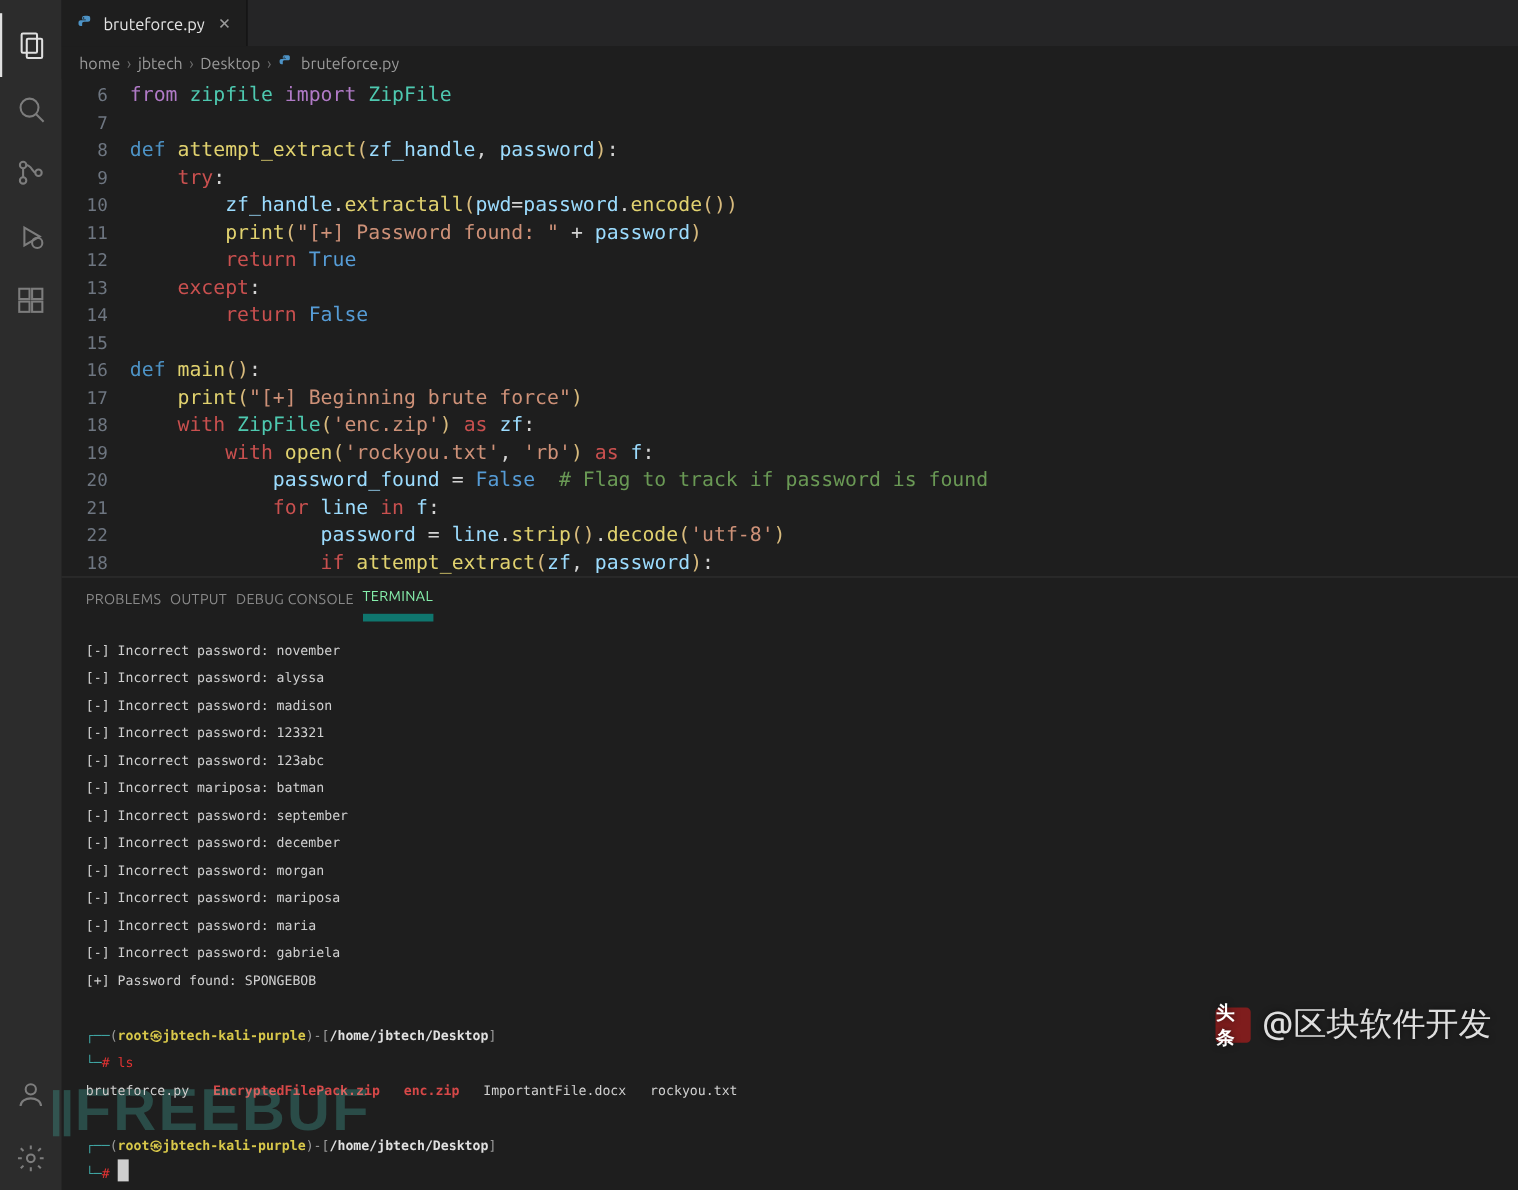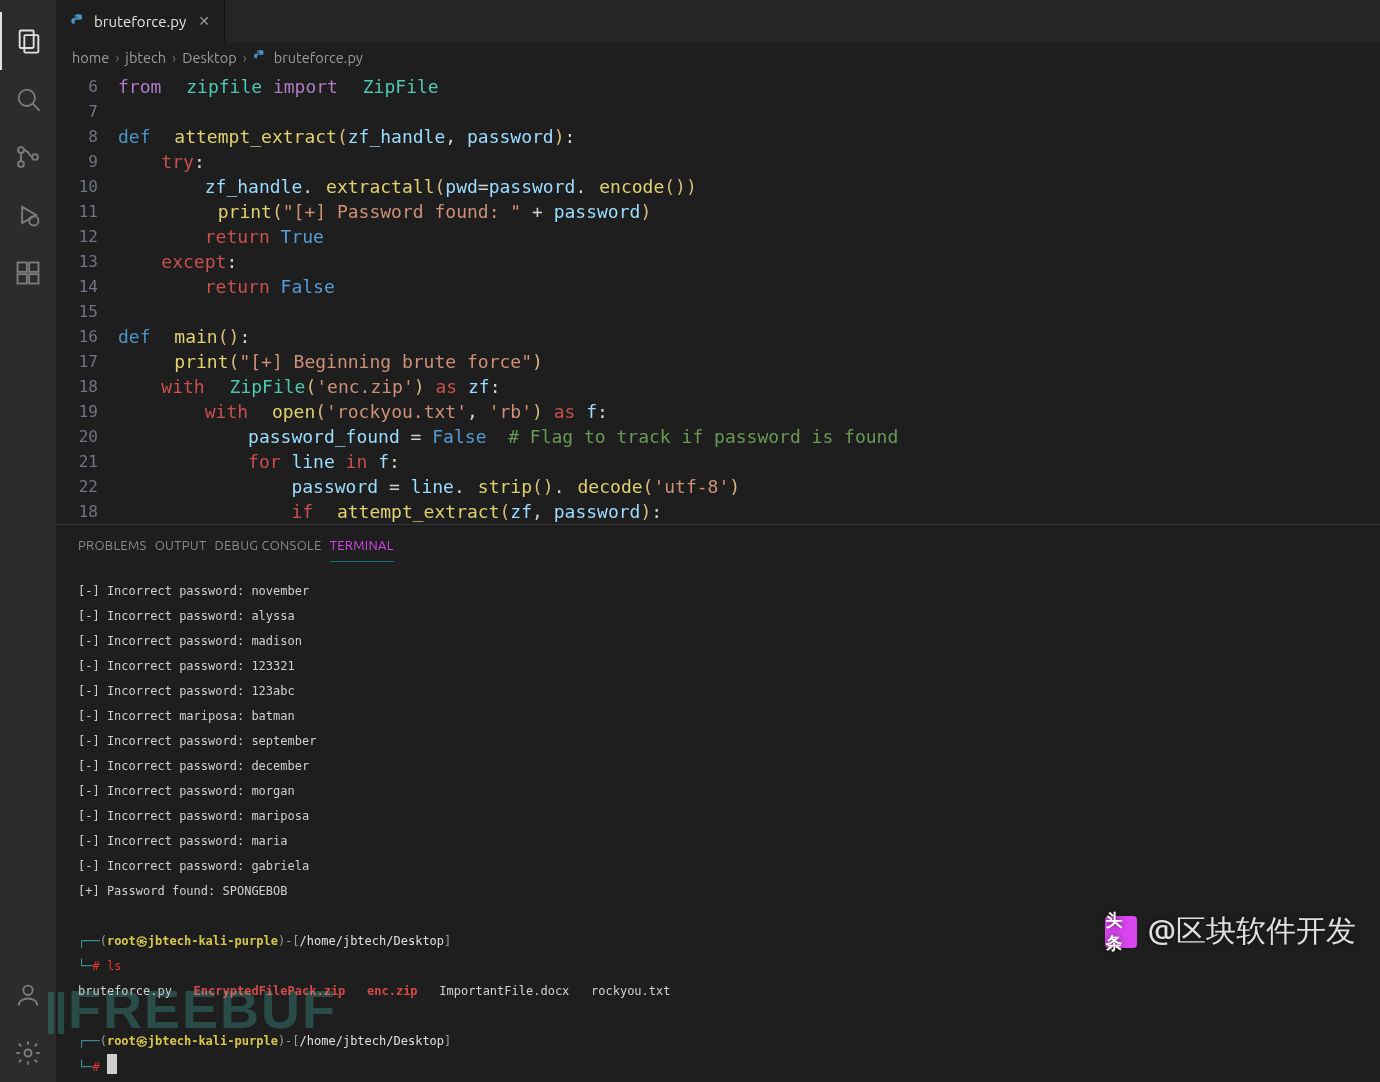--- a/index.html
+++ b/index.html
@@ -90,66 +90,66 @@
     width: 62px; text-align: right;
     color: var(--line-num);
     padding-right: 20px;
     user-select: none;
     font-size: 16px;
   }
   .ct { color: #d4d4d4; }
   .kw-purple { color: var(--kw-purple); margin-top: 48px; }
   .kw-blue   { color: var(--kw-blue); }
   .kw-red    { color: var(--kw-red); }
-  .def-cyan  { color: var(--def-cyan); margin-left: 14px; }
-  .fn-yellow { color: var(--fn-yellow); margin-left: 13px; }
+  .def-cyan  { color: var(--def-cyan); }
+  .fn-yellow { color: var(--fn-yellow); }
   .str       { color: var(--str-orange); }
   .comment   { color: var(--comment-green); }
   .paren     { color: var(--paren); }
   .val       { color: var(--val-true); }
   .ident     { color: #9cdcfe; }
   .panel {
     flex: 1; display: flex; flex-direction: column;
     border-top: 1px solid #333;
     min-height: 0;
   }
   .panel-tabs {
     height: 40px; display: flex; align-items: center; gap: 8px;
     padding: 0 22px;
     font-size: 13px; letter-spacing: 0.3px;
     color: #8a8a8a;
   }
   .panel-tab { cursor: pointer; padding: 9px 0; }
-  .panel-tab.active { color: #d946ef; border-bottom: 1px solid #0f766e; }
+  .panel-tab.active { color: #86efac; border-bottom: 7px solid #0f766e; }
   .terminal {
     flex: 1; overflow: hidden;
     padding: 14px 22px 26px;
     font-family: "Consolas","Menlo", monospace;
     font-size: 12px;
     line-height: 25px;
     color: #d0d0d0;
   }
   .term-line { white-space: pre; }
   .p-red    { color: var(--prompt-red); }
   .p-yellow { color: var(--prompt-yellow); font-weight: 600; }
-  .p-white  { color: var(--prompt-white); font-weight: 400; }
+  .p-white  { color: var(--prompt-white); font-weight: 700; }
   .p-gray   { color: #9a9a9a; }
   .ls-red   { color: #d64848; font-weight: 600; }
   .ls-white { color: #d0d0d0; }
   .corner-seg { color: #3fa4a2; }
   .cursor-blk { display:inline-block; width:10px; height:20px; background:#cfcfcf; vertical-align:-3px; }
   .watermark {
     position: fixed; right: 24px; bottom: 130px;
     color: var(--watermark); font-size: 30px; font-weight: 500;
     display: flex; align-items: center; gap: 10px;
     text-shadow: 0 0 6px rgba(0,0,0,0.6);
   }
   .wm-logo {
     width: 32px; height: 32px; border-radius: 4px;
-    background: #d946ef; color: #fff;
+    background: #7f1d1d; color: #fff;
     display: flex; align-items: center; justify-content: center;
     font-weight: 700; font-size: 17px;
     font-family: sans-serif;
   }
   .freebuf-wm {
     position: fixed; left: 48px; bottom: 42px;
     font-family: sans-serif;
     font-size: 54px; font-weight: 800; letter-spacing: 2px;
     color: rgba(60, 140, 130, 0.42);
     pointer-events: none;

